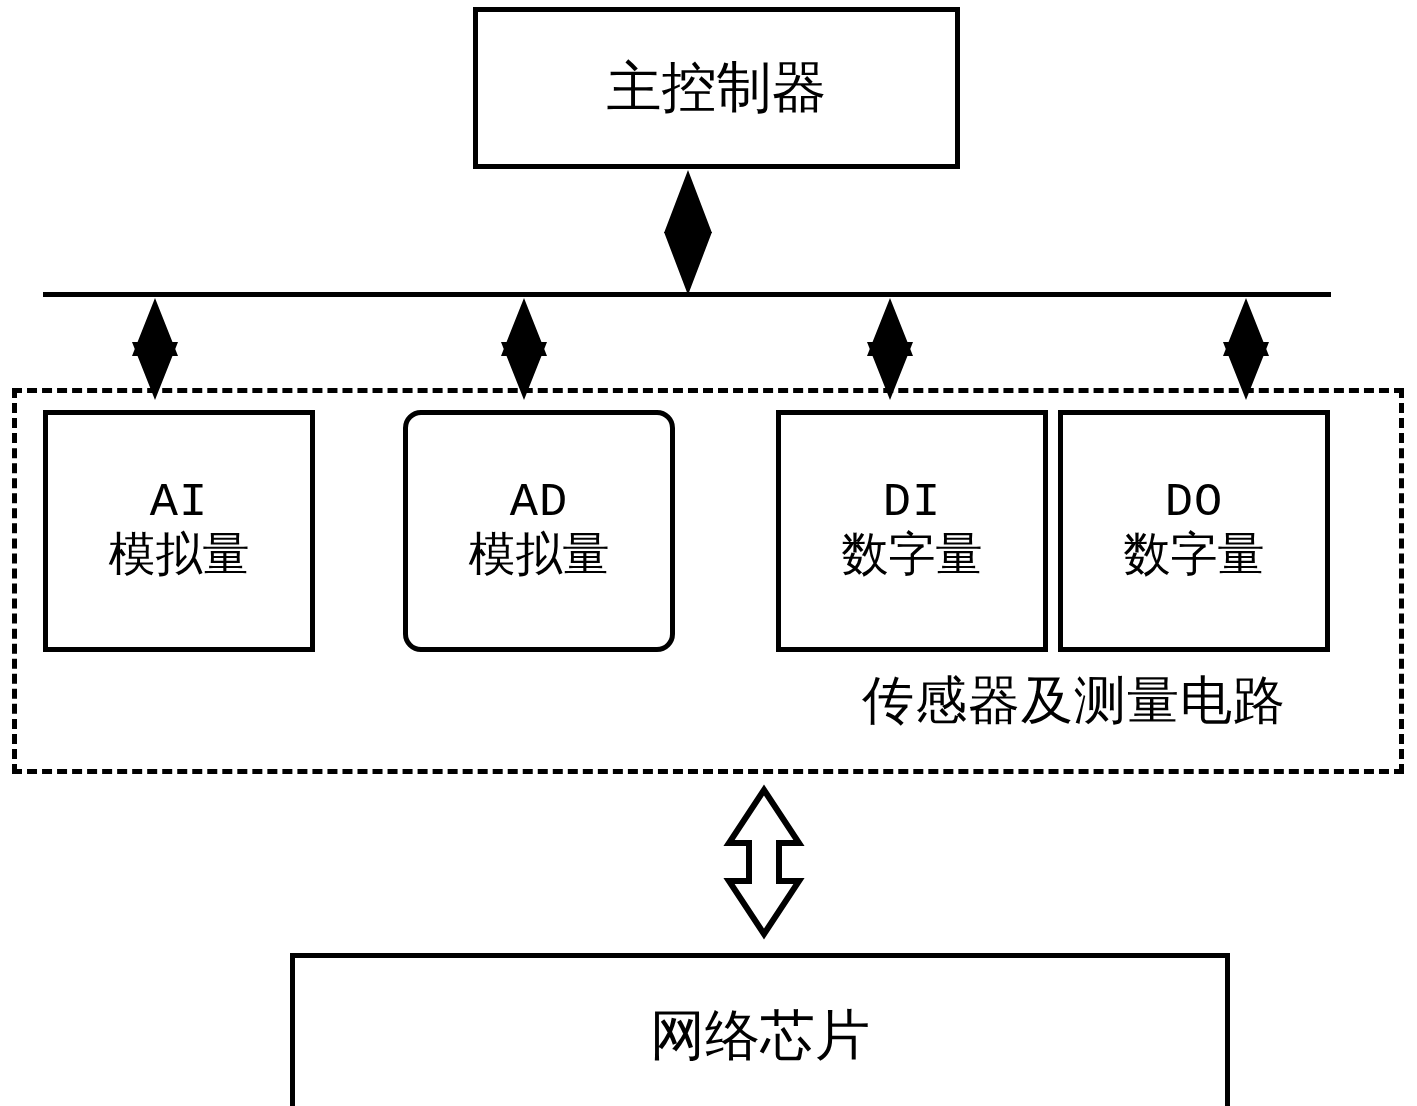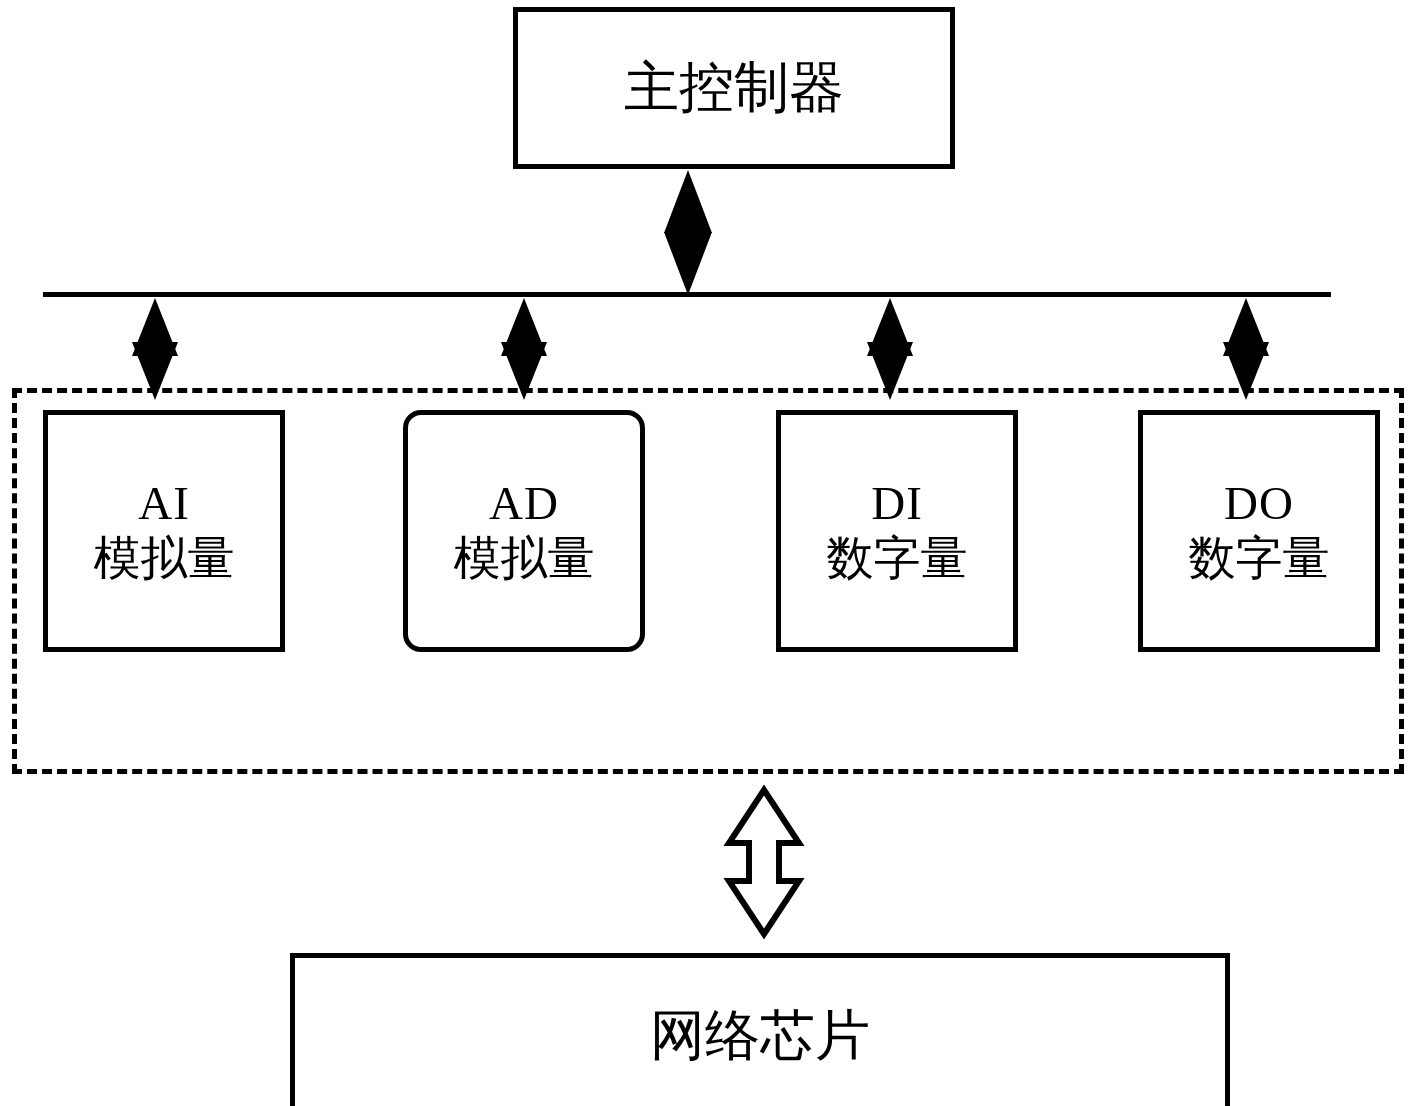--- a/index.html
+++ b/index.html
@@ -24,54 +24,54 @@
     display: flex;
     flex-direction: column;
     align-items: center;
     justify-content: center;
     text-align: center;
     line-height: 1.12;
   }
   #main-controller-box {
     left: 473px;
     top: 7px;
-    width: 442px;
+    width: 487px;
     height: 162px;
     font-size: 55px;
-    margin-left: 40px;
   }
   #network-chip-box {
     left: 290px;
     top: 933px;
     width: 940px;
     height: 166px;
     font-size: 55px;
     margin-top: 20px;
   }
   .io-box {
     top: 410px;
-    width: 242px;
+    width: 272px;
     height: 242px;
     font-size: 45px;
+    font-family: Liberation Mono, monospace;
   }
   .io-box .io-code {
     display: block;
     font-size: 47px;
     letter-spacing: 1px;
     margin-bottom: 2px;
   }
   .io-box .io-cn {
     display: block;
     font-size: 47px;
     text-align: center;
   }
   #io-box-ai { left: 43px; }
   #io-box-ad { left: 403px; border-radius: 18px; }
   #io-box-di { left: 776px; }
-  #io-box-do { left: 1138px; }
+  #io-box-do { left: 1058px; }
 
   #sensor-group-dashed {
     position: absolute;
     box-sizing: border-box;
     left: 12px;
     top: 388px;
     width: 1392px;
     height: 386px;
     border: 5px dashed #000000;
     background: transparent;
@@ -124,20 +124,21 @@
   </div>
   <div class="box io-box" id="io-box-di">
     <span class="io-code">DI</span>
     <span class="io-cn">数字量</span>
   </div>
   <div class="box io-box" id="io-box-do">
     <span class="io-code">DO</span>
     <span class="io-cn">数字量</span>
   </div>
 
+  <div id="sensor-group-label">传感器及测量电路</div>
 
   <div class="box" id="network-chip-box">
     <span>网络芯片</span>
   </div>
 
   <svg class="svg-layer" viewBox="0 0 1417 1106">
 
     <g fill="#000000">
       <polygon points="688,170 712,233 698,233 698,252 678,252 678,233 664,233"></polygon>
       <polygon points="688,295 712,232 698,232 698,213 678,213 678,232 664,232"></polygon>

